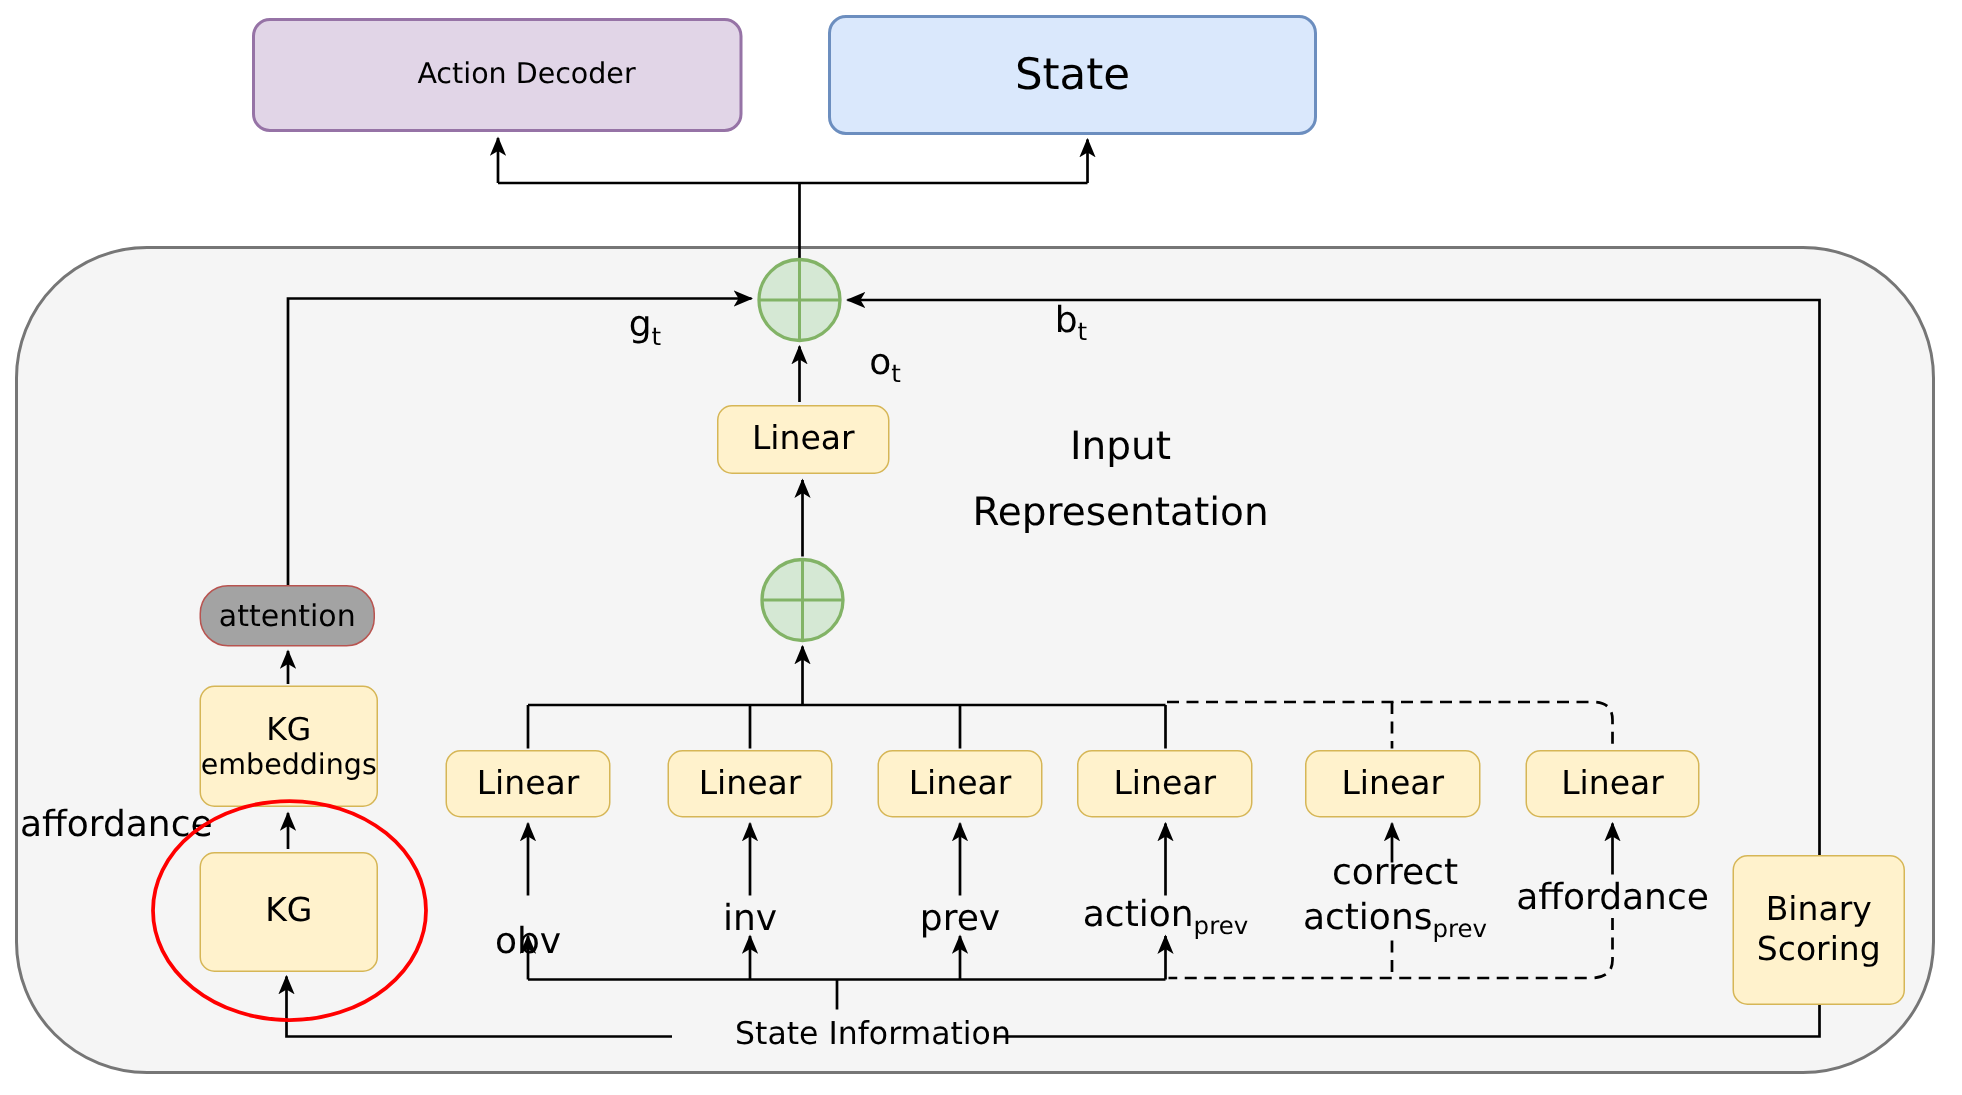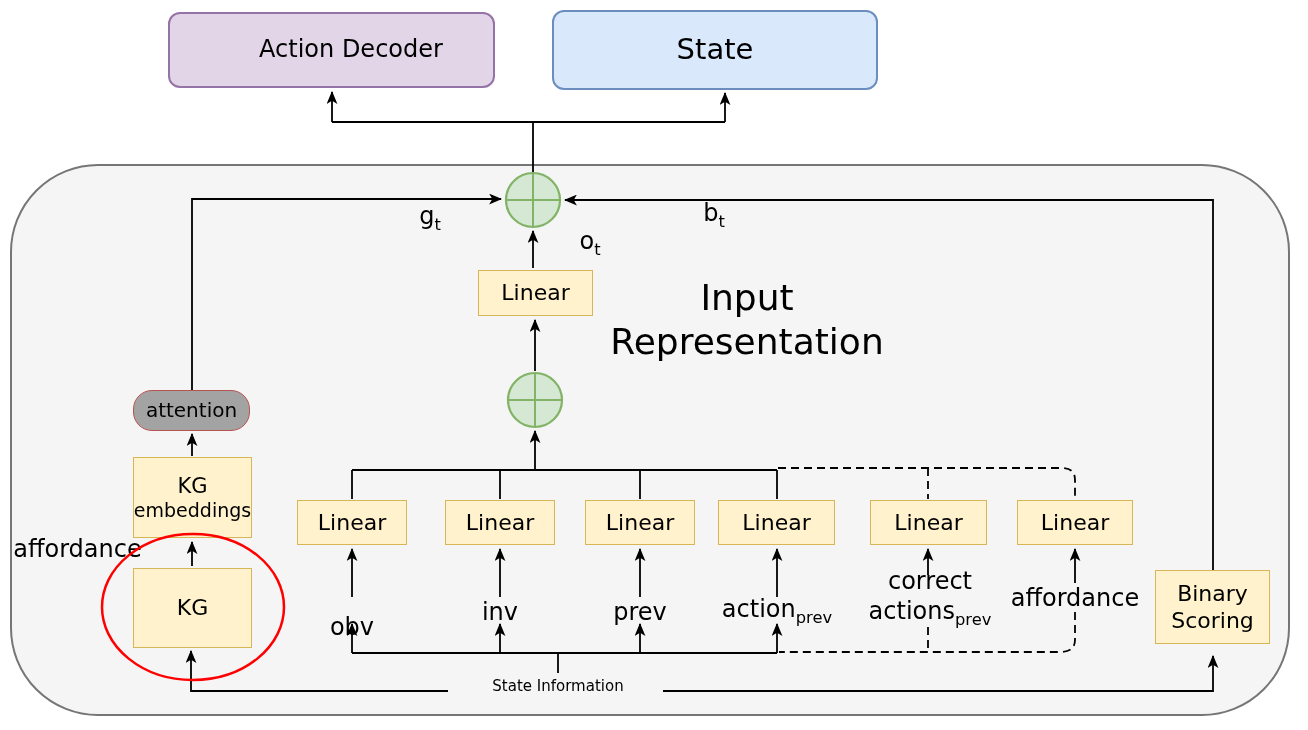--- a/index.html
+++ b/index.html
@@ -3,29 +3,29 @@
 <meta charset="utf-8">
 <style>
   html,body{margin:0;padding:0;background:#ffffff;}
   .canvas{position:relative;width:1308px;height:730px;background:#ffffff;
           font-family:"DejaVu Sans",sans-serif;color:#000;overflow:hidden;}
   .frame{position:absolute;left:10px;top:164px;width:1280px;height:552px;
          background:#f5f5f5;border:2px solid #767676;border-radius:88px;box-sizing:border-box;}
   svg.layer{position:absolute;left:0;top:0;}
   .box{position:absolute;display:flex;flex-direction:column;align-items:center;justify-content:center;
        text-align:center;box-sizing:border-box;line-height:1.15;}
-  .purple{background:#e1d5e7;border:2px solid #9673a6;border-radius:12px;font-size:24px;padding-left:39px;}
+  .purple{background:#e1d5e7;border:2px solid #9673a6;border-radius:12px;font-size:19px;padding-left:39px;}
   .blue{background:#dae8fc;border:2px solid #6c8ebf;border-radius:12px;font-size:29px;}
-  .yellow{background:#fff2cc;border:1.6px solid #d6b656;border-radius:0;font-size:22px;align-items:center;}
+  .yellow{background:#fff2cc;border:1.6px solid #d6b656;border-radius:10px;font-size:22px;align-items:center;}
   .pink{background:#a3a3a3;border:1.6px solid #b85450;border-radius:19px;font-size:20px;}
   .label{position:absolute;font-size:24px;text-align:center;}
   .small-gap{line-height:1.25;}
   sub{font-size:68%;}
   .title{position:absolute;left:597px;top:276px;width:300px;text-align:center;
-         font-size:36px;line-height:44px;}
+         font-size:26px;line-height:44px;}
 </style>
 </head>
 <body>
 
 <div class="canvas">
 
   <div class="frame"></div>
 
   <svg class="layer" width="1308" height="730">
     <defs>
@@ -160,25 +160,25 @@
   <div class="label" style="left:707px;top:595px;width:140px;">
     <span>action</span><sub>prev</sub>
   </div>
   <div class="label small-gap" style="left:855px;top:566px;width:150px;">
     <div>correct</div>
     <div><span>actions</span><sub>prev</sub></div>
   </div>
   <div class="label" style="left:1005px;top:584px;width:140px;">
     <span>affordance</span></div>
 
-  <div class="box yellow small-gap" style="left:1155px;top:570px;width:115px;height:74px;font-size:22px;">
+  <div class="box yellow small-gap" style="left:1155px;top:570px;width:115px;height:100px;font-size:22px;">
     <div>Binary</div>
     <div>Scoring</div>
   </div>
 
-  <div class="label" style="left:443px;top:677px;width:230px;font-size:15px;">
+  <div class="label" style="left:467px;top:677px;width:230px;font-size:21px;">
     <span>State Information</span></div>
 
   <svg class="layer" width="1308" height="730" style="pointer-events:none;">
     <ellipse cx="193" cy="607" rx="91" ry="73" fill="none" stroke-width="2.5" stroke="#ff0000"></ellipse>
   </svg>
 
 </div>
 
 </body></html>

